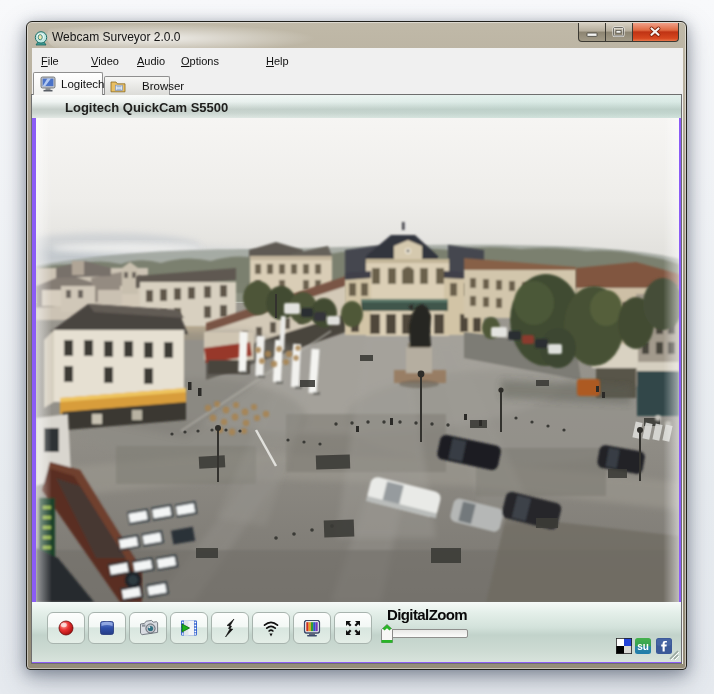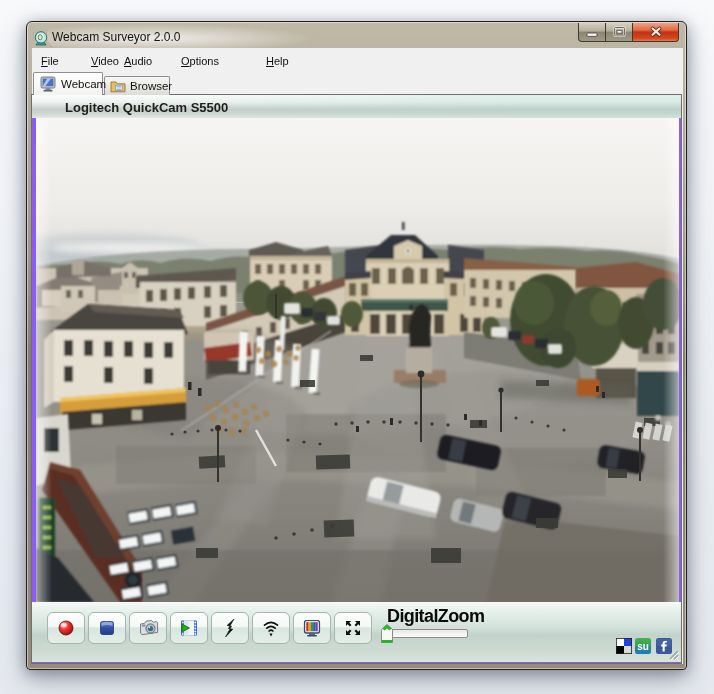--- a/index.html
+++ b/index.html
@@ -3,21 +3,21 @@
 <meta charset="utf-8">
 <style>
   html,body{margin:0;padding:0;}
   body{width:714px;height:694px;overflow:hidden;position:relative;
        font-family:"Liberation Sans", sans-serif;
        background:linear-gradient(180deg,#f8f9fb 0%,#f2f4f7 30%,#e9edf1 70%,#e6eaef 100%);}
   .win{position:absolute;left:26px;top:21px;width:661px;height:649px;
        border-radius:6px 6px 4px 4px;
        background:linear-gradient(180deg,#c0b9a8 0%,#a29987 35%,#867e6c 52%,#958d79 100%);
        border:1px solid #21201b;box-sizing:border-box;
-       box-shadow:0 3px 14px rgba(60,70,90,.45), 0 10px 28px rgba(60,70,90,.35), inset 0 0 0 1px rgba(255,255,255,.45);text-align:center;}
+       box-shadow:0 3px 14px rgba(60,70,90,.45), 0 10px 28px rgba(60,70,90,.35), inset 0 0 0 1px rgba(255,255,255,.45);}
   .titleglow{position:absolute;left:20px;top:2px;width:270px;height:24px;border-radius:12px;
        background:radial-gradient(ellipse at 40% 60%, rgba(255,255,255,.75), rgba(255,255,255,0) 70%);}
   .title{position:absolute;left:25px;top:8px;font-size:12px;color:#141414;white-space:nowrap;}
   .capbtns{position:absolute;right:7px;top:1px;height:18px;display:flex;}
   .cb{box-sizing:border-box;height:19px;border:1px solid #3c3a33;border-top:none;
       background:linear-gradient(180deg,#d6d0c2 0%,#b5ad9c 45%,#8c8471 50%,#a29a87 100%);
       position:relative;}
   .cb.min{width:28px;border-radius:0 0 0 4px;}
   .cb.max{width:27px;border-left:none;}
   .cb.close{width:46px;border-left:none;border-radius:0 0 4px 0;
@@ -34,21 +34,21 @@
       border:1px solid #8f8f8f;border-bottom:none;border-radius:2px 2px 0 0;z-index:3;}
   .caption{position:absolute;left:0;top:0;width:100%;height:23px;
       background:linear-gradient(180deg,#fbfcfb 0%,#eef3f1 30%,#c6cfca 62%,#ccd5d0 78%,#e3e9e5 100%);}
   .caption .ct{position:absolute;left:33px;top:5px;font-size:13px;font-weight:bold;color:#20201e;letter-spacing:0px;}
   .vidwrap{position:absolute;left:4px;top:23px;width:643px;height:484px;background:#fff;}
   .toolbar{position:absolute;left:0;top:507px;width:649px;height:60px;
       background:linear-gradient(180deg,#f6faf8 0%,#e4efe9 18%,#d3e2db 42%,#c2d3cb 55%,#ccdad2 80%,#d8e3dc 100%);}
   .tbtn{position:absolute;top:10px;width:38px;height:32px;box-sizing:border-box;
       border:1px solid #a8b4ae;border-radius:6px;
       background:linear-gradient(180deg,#fdfefd 0%,#f3f8f5 45%,#d8e6df 50%,#e4eee7 100%);}
-  .dz{position:absolute;left:355px;top:4px;font-size:18px;font-weight:bold;color:#0a0a0a;letter-spacing:-0.6px;}
+  .dz{position:absolute;left:355px;top:4px;font-size:15px;font-weight:bold;color:#0a0a0a;letter-spacing:-0.6px;}
   .track{position:absolute;left:350px;top:27px;width:84px;height:7px;background:linear-gradient(180deg,#e8e8e6,#fbfbfa);
       border:1px solid #8f8f8d;border-radius:2px;}
   .soc{position:absolute;top:36px;width:16px;height:30px;}
 </style>
 </head>
 <body>
 <div class="win">
   <div class="titleglow"></div>
   <svg class="wicon" style="position:absolute;left:7px;top:9px" width="14" height="16" viewBox="0 0 14 16">
     <path d="M2 14 h10 l-1.6 -2.5 h-6.8 Z" fill="#3f9d96" stroke="#17635d" stroke-width="0.8"></path>
@@ -72,41 +72,41 @@
           </g>
           <g stroke="#f6f4f0" stroke-width="2.2" stroke-linecap="round">
             <path d="M18.5 5.5 L25.5 11.8 M25.5 5.5 L18.5 11.8"></path>
           </g>
         </svg></div>
   </div>
   <div class="client">
     <div class="menubar">
       <span style="left:9px"><u>F</u>ile</span>
       <span style="left:59px"><u>V</u>ideo</span>
-      <span style="left:92px"><u>A</u>udio</span>
+      <span style="left:105px"><u>A</u>udio</span>
       <span style="left:149px"><u>O</u>ptions</span>
       <span style="left:234px"><u>H</u>elp</span>
     </div>
     <div class="tab monitor">
       <svg style="position:absolute;left:6px;top:3px" width="17" height="16" viewBox="0 0 17 16">
         <rect x="1" y="1" width="14" height="11" rx="1.5" fill="#c7c9cc" stroke="#5a5f66" stroke-width="0.8"></rect>
         <rect x="2.6" y="2.6" width="10.8" height="7.6" fill="#4a72c8"></rect>
         <path d="M2.6 10.2 L7.4 2.6 L11 2.6 L5.2 10.2 Z" fill="#b8cdf2" opacity="0.95"></path>
         <rect x="5.5" y="12" width="5" height="2" fill="#8a8e94"></rect>
         <rect x="3.5" y="13.9" width="9" height="1.6" fill="#5a5f66"></rect>
       </svg>
-      <span style="position:absolute;left:27px;top:5px">Webcam</span>
+      <span style="position:absolute;left:27px;top:5px">Logitech</span>
     </div>
     <div class="tab browser">
       <svg style="position:absolute;left:5px;top:2px" width="16" height="14" viewBox="0 0 16 14">
         <path d="M1 3 h5 l1.4 1.8 h7.6 v8 h-14 Z" fill="#e9bf63" stroke="#8a6a20" stroke-width="0.8"></path>
         <rect x="5.5" y="6.2" width="7" height="5.2" fill="#f4f6f8" stroke="#7a90b8" stroke-width="0.7"></rect>
         <path d="M6.5 7.5h5 M6.5 9h5 M6.5 10.5h5" stroke="#7aa0d0" stroke-width="0.7"></path>
       </svg>
-      <span style="position:absolute;left:25px;top:3px">Browser</span>
+      <span style="position:absolute;left:37px;top:3px">Browser</span>
     </div>
     <div class="panel">
       <div class="caption">
           <div style="position:absolute;inset:0;background:linear-gradient(90deg,rgba(185,220,210,0) 15%,rgba(170,212,200,0.30) 75%)"></div>
           <div class="ct">Logitech QuickCam S5500</div>
         </div>
       <div class="vidwrap">
 <svg width="643" height="484" viewBox="0 0 643 484">
 <defs>
 <linearGradient id="skyG" x1="0" y1="0" x2="0" y2="1">

